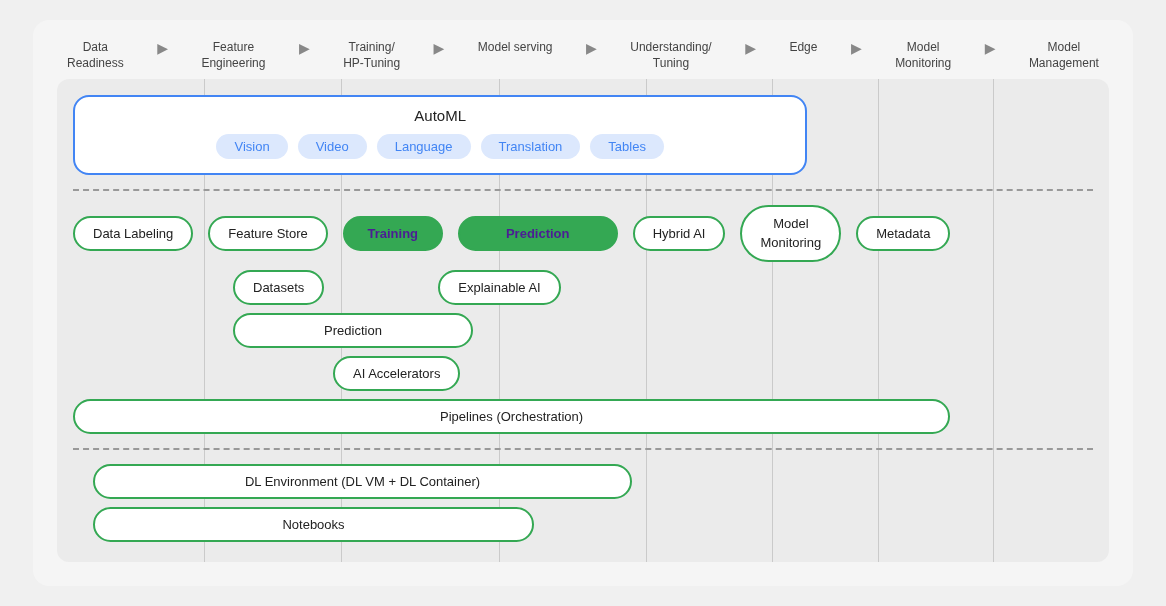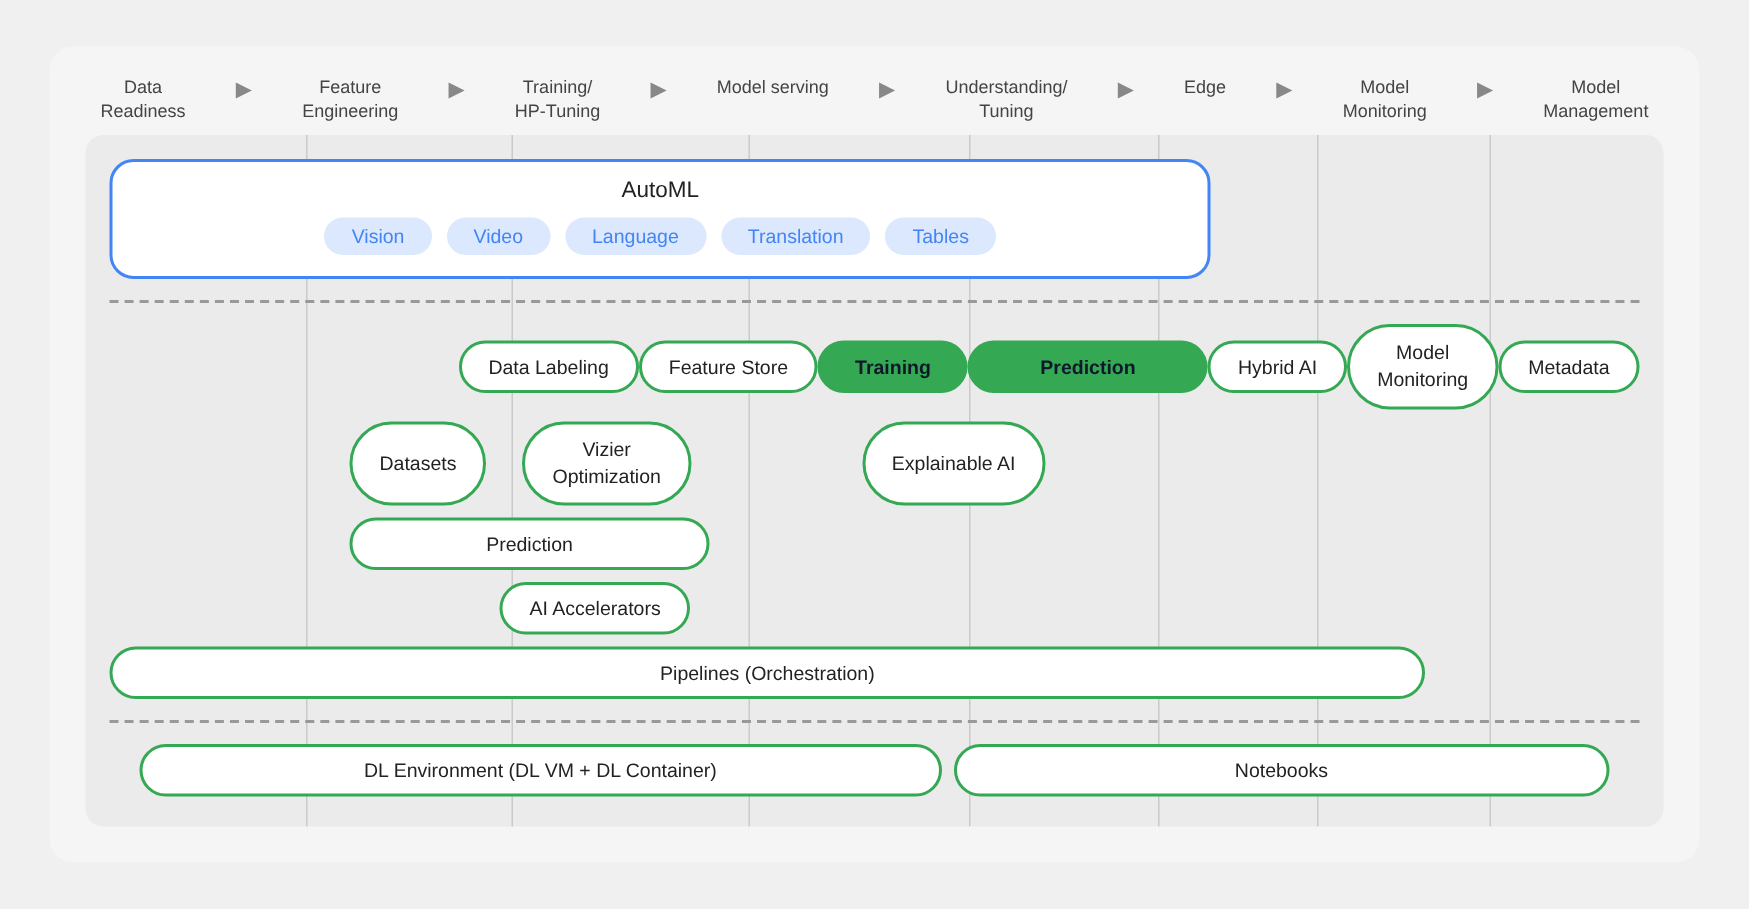--- a/index.html
+++ b/index.html
@@ -113,41 +113,40 @@
       color: #222;
       background: white;
       white-space: nowrap;
       display: inline-flex;
       align-items: center;
       justify-content: center;
       text-align: center;
     }
     .pill.filled {
       background: #34a853;
-      color: #0f172a;
+      color: #4c1d95;
       font-weight: 600;
     }
     
     .bottom-section {
       display: flex;
-      flex-direction: row;
+      flex-direction: column;
       gap: 8px;
       padding: 0 20px;
       position: relative;
       z-index: 2;
     }
     
     .top-row {
       display: flex;
-      gap: 0;
+      gap: 15px;
       align-items: center;
       position: relative;
       z-index: 2;
       margin-bottom: 8px;
-      justify-content: flex-end;
     }
     .model-monitoring-pill {
       text-align: center;
       line-height: 1.4;
     }
   </style>
 </head>
 <body>
 
 <div class="diagram-wrapper">
@@ -222,21 +221,20 @@
       <div class="pill">Feature Store</div>
       <div class="pill filled" style="min-width:100px;">Training</div>
       <div class="pill filled" style="min-width:160px;">Prediction</div>
       <div class="pill">Hybrid AI</div>
       <div class="pill model-monitoring-pill" style="white-space:pre-line; line-height:1.4;">Model<br>Monitoring</div>
       <div class="pill">Metadata</div>
     </div>
 
     <div style="display:flex; gap:24px; margin-bottom:8px; position:relative; z-index:2; padding-left: 160px;">
       <div class="pill">Datasets</div>
-      <div class="pill" style="white-space:pre-line; text-align:center; line-height:1.4;">Vizier<br>Optimization</div>
       <div class="pill" style="margin-left:90px;">Explainable AI</div>
     </div>
 
     <div style="display:flex; gap:10px; margin-bottom:8px; position:relative; z-index:2; padding-left: 160px;">
       <div class="pill" style="min-width:240px; justify-content:center;">Prediction</div>
     </div>
 
     <div style="display:flex; gap:10px; margin-bottom:8px; position:relative; z-index:2; padding-left: 260px;">
       <div class="pill">AI Accelerators</div>
     </div>

